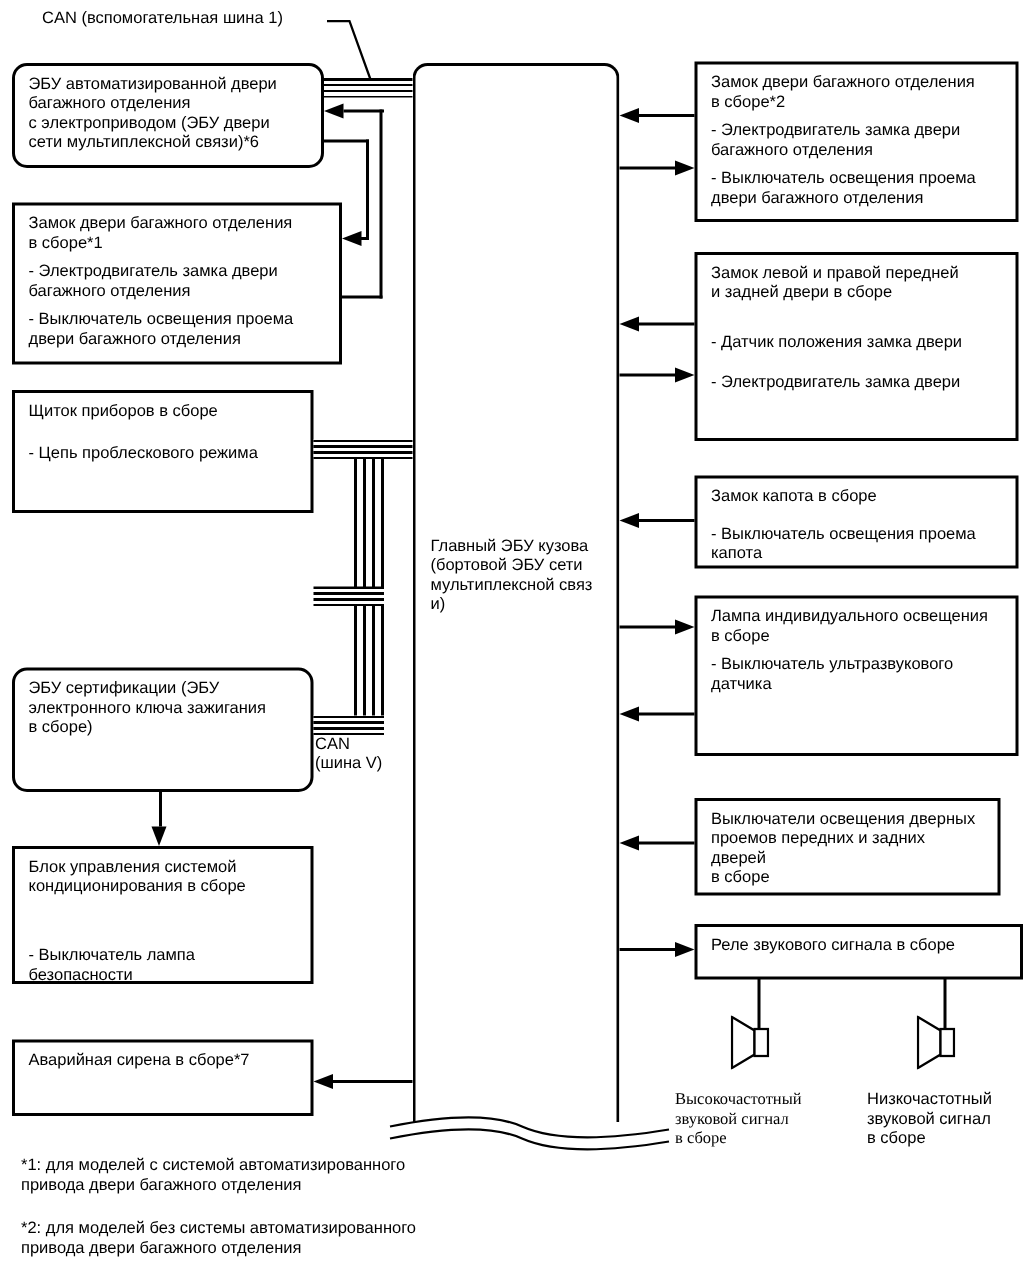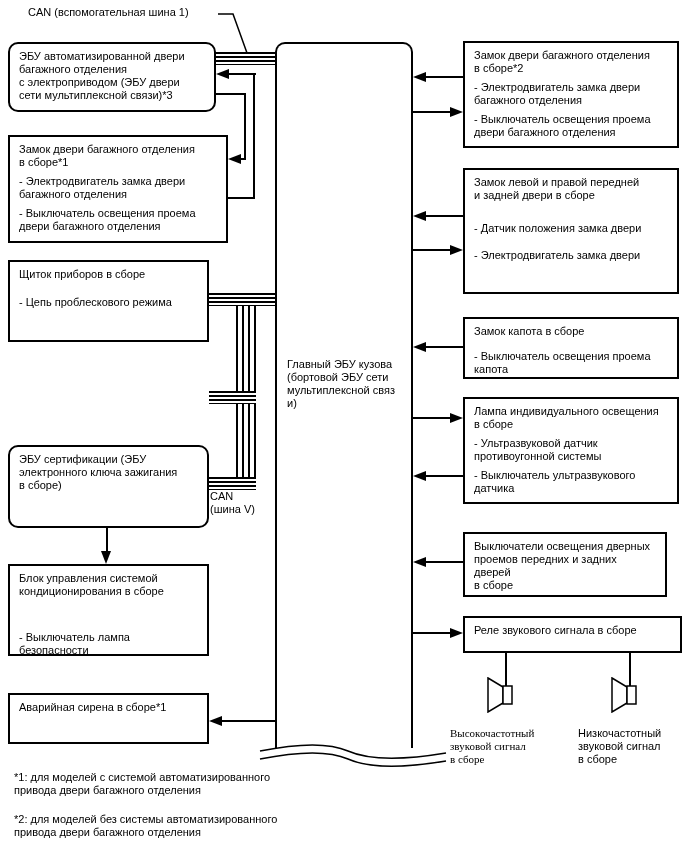--- a/index.html
+++ b/index.html
@@ -34,21 +34,21 @@
 <body>
 
 <div id="canvas">
 
   <div class="lbl" style="left:28px;top:6px;">CAN (вспомогательная шина 1)</div>
 
   <div class="box rounded10" style="left:8px;top:42px;width:208px;height:70px;">
     <div class="para">ЭБУ автоматизированной двери
 багажного отделения
 с электроприводом (ЭБУ двери
-сети мультиплексной связи)*3</div>
+сети мультиплексной связи)*6</div>
   </div>
 
   <div class="box" style="left:8px;top:135px;width:220px;height:108px;">
     <div class="para">Замок двери багажного отделения
 в сборе*1</div>
     <div class="para mt6">- Электродвигатель замка двери
 багажного отделения</div>
     <div class="para mt6">- Выключатель освещения проема
 двери багажного отделения</div>
   </div>
@@ -65,21 +65,21 @@
 в сборе)</div>
   </div>
 
   <div class="box" style="left:8px;top:564px;width:201px;height:92px;">
     <div class="para">Блок управления системой
 кондиционирования в сборе</div>
     <div class="para mt33">- Выключатель лампа безопасности</div>
   </div>
 
   <div class="box vcenter" style="left:8px;top:693px;width:201px;height:51px;">
-    <div class="para">Аварийная сирена в сборе*1</div>
+    <div class="para">Аварийная сирена в сборе*7</div>
   </div>
 
   <div class="center-box">
     <div class="lbl" style="left:10px;top:314px;width:122px;">Главный ЭБУ кузова
 (бортовой ЭБУ сети
 мультиплексной связ
 и)</div>
   </div>
 
   <div class="box" style="left:463px;top:41px;width:216px;height:107px;">
@@ -100,22 +100,20 @@
 
   <div class="box" style="left:463px;top:317px;width:216px;height:62px;">
     <div class="para">Замок капота в сборе</div>
     <div class="para mt12">- Выключатель освещения проема
 капота</div>
   </div>
 
   <div class="box" style="left:463px;top:397px;width:216px;height:107px;">
     <div class="para">Лампа индивидуального освещения
 в сборе</div>
-    <div class="para mt6">- Ультразвуковой датчик
-противоугонной системы</div>
     <div class="para mt6">- Выключатель ультразвукового
 датчика</div>
   </div>
 
   <div class="box" style="left:463px;top:532px;width:204px;height:65px;">
     <div class="para">Выключатели освещения дверных
 проемов передних и задних дверей
 в сборе</div>
   </div>
 

